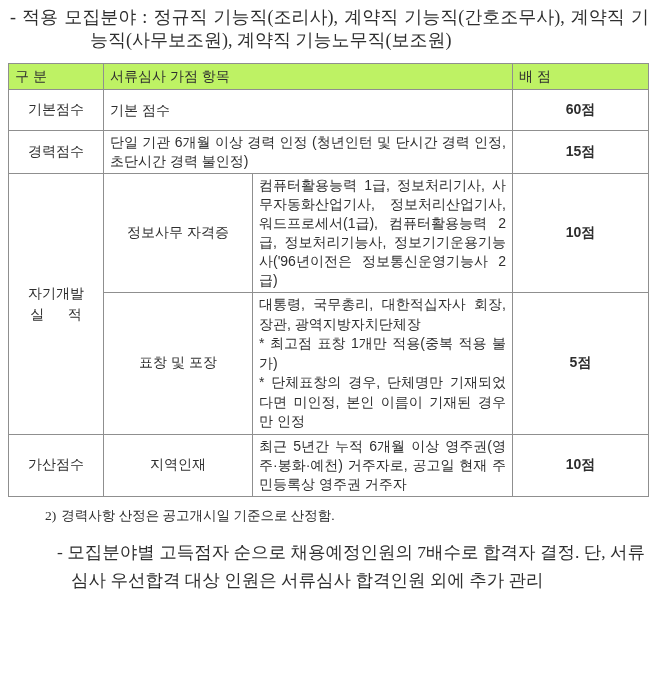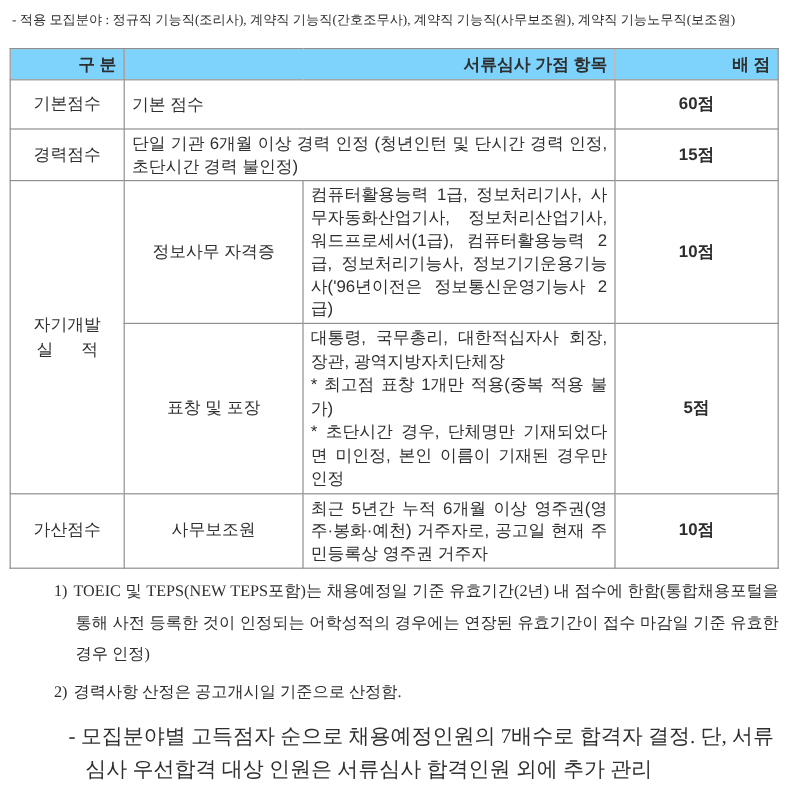--- a/index.html
+++ b/index.html
@@ -4,42 +4,42 @@
 <style>
   html,body { margin:0; padding:0; }
   body {
     width:655px; height:673px; background:#ffffff; overflow:hidden;
     font-family:"Liberation Serif", serif; color:#2e2e2e;
     -webkit-font-smoothing:antialiased;
   }
   .intro {
     box-sizing:border-box;
     margin:6px 0 0 10px; width:639px;
-    font-size:11px; line-height:23px;
+    font-size:18px; line-height:23px;
     text-align:justify;
     padding-left:80px; text-indent:-80px;
     word-break:break-all;
   }
   table.criteria {
     border-collapse:collapse; table-layout:fixed;
     margin:11px 0 0 8px; width:640px;
     font-family:"Liberation Sans", sans-serif;
     font-size:14px; color:#2e2e2e;
   }
   table.criteria th, table.criteria td {
     border:1px solid #8f8f8f; padding:2px 6px;
     vertical-align:middle; overflow:hidden;
   }
   tr.h-hdr  { height:26px; }
   tr.h-r1   { height:41px; }
   tr.h-r2   { height:37px; }
   tr.h-r3   { height:115px; }
   tr.h-r4   { height:138px; }
   tr.h-r5   { height:56px; }
-  th.hdr { background:#7dd3fc; font-weight:bold; text-align:right; }
+  th.hdr { background:#bef264; font-weight:normal; text-align:left; }
   td.cat { text-align:center; }
   td.cat-self { text-align:center; white-space:pre; line-height:21px; }
   td.sub { text-align:center; }
   td.pts { text-align:center;font-weight:bold; }
   td.item { text-align:justify; line-height:19px; word-break:break-all; }
   td.item.ml { white-space:pre-line; line-height:19.5px; }
   .note-title { margin:13px 0 0 28px; font-size:14px; }
   .note-title .marker { margin-right:6px; }
   .note-item {
     box-sizing:border-box;
@@ -91,36 +91,33 @@
         <td class="cat-self" rowspan="2">자기개발
 실      적</td>
         <td class="sub">정보사무 자격증</td>
         <td class="item">컴퓨터활용능력 1급, 정보처리기사, 사무자동화산업기사, 정보처리산업기사, 워드프로세서(1급), 컴퓨터활용능력 2급, 정보처리기능사, 정보기기운용기능사('96년이전은 정보통신운영기능사 2급)</td>
         <td class="pts">10점</td>
       </tr>
       <tr class="h-r4">
         <td class="sub">표창 및 포장</td>
         <td class="item ml">대통령, 국무총리, 대한적십자사 회장, 장관, 광역지방자치단체장
 * 최고점 표창 1개만 적용(중복 적용 불가)
-* 초단시간 경우, 단체명만 기재되었다면 미인정, 본인 이름이 기재된 경우만 인정</td>
+* 단체표창의 경우, 단체명만 기재되었다면 미인정, 본인 이름이 기재된 경우만 인정</td>
         <td class="pts">5점</td>
       </tr>
       <tr class="h-r5">
         <td class="cat">가산점수</td>
-        <td class="sub">사무보조원</td>
+        <td class="sub">지역인재</td>
         <td class="item">최근 5년간 누적 6개월 이상 영주권(영주·봉화·예천) 거주자로, 공고일 현재 주민등록상 영주권 거주자</td>
         <td class="pts">10점</td>
       </tr>
     </tbody>
   </table>
 
 
-  <div class="note-item">
-    <span class="num">1)</span><span>TOEIC 및 TEPS(NEW TEPS포함)는 채용예정일 기준 유효기간(2년) 내 점수에 한함(통합채용포털을 통해 사전 등록한 것이 인정되는 어학성적의 경우에는 연장된 유효기간이 접수 마감일 기준 유효한 경우 인정)</span>
-  </div>
 
   <div class="note-item">
     <span class="num">2)</span><span>경력사항 산정은 공고개시일 기준으로 산정함.</span>
   </div>
 
   <div class="footer-para">- 모집분야별 고득점자 순으로 채용예정인원의 7배수로 합격자 결정. 단, 서류심사 우선합격 대상 인원은 서류심사 합격인원 외에 추가 관리</div>
 
 </div>
 
 </body></html>

